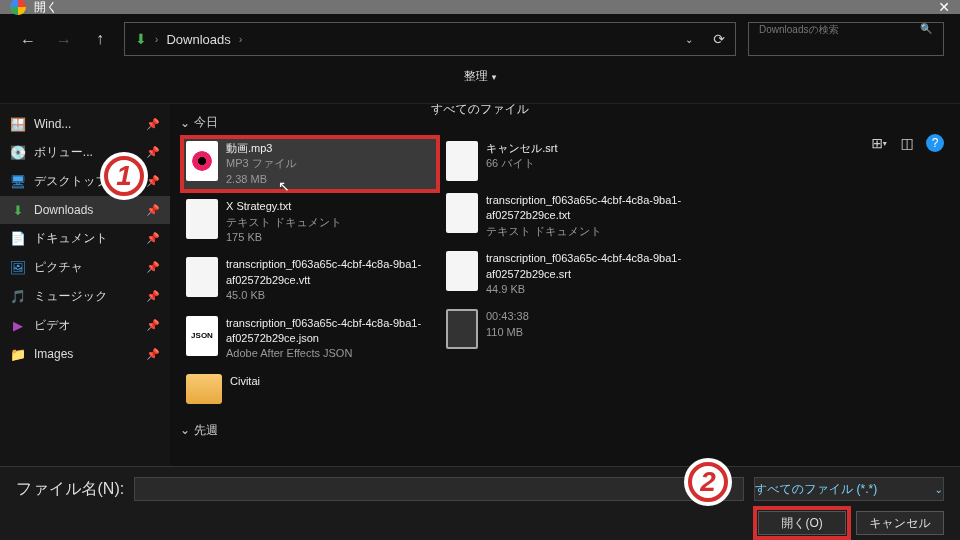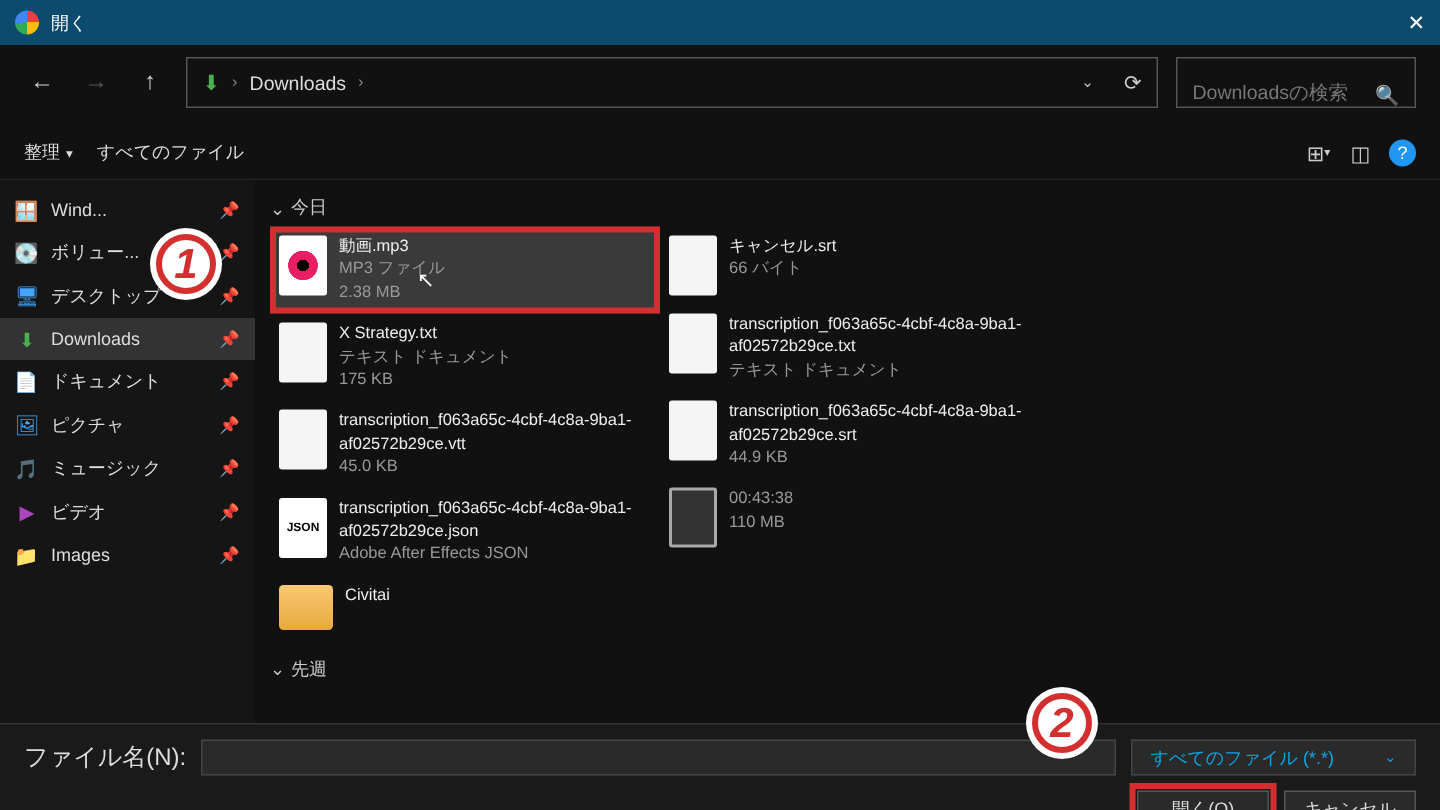--- a/index.html
+++ b/index.html
@@ -1,35 +1,35 @@
 <!DOCTYPE html>
 <html><head>
 <meta charset="utf-8">
 <style>
 * { margin: 0; padding: 0; box-sizing: border-box; font-family: "Yu Gothic UI", "Segoe UI", sans-serif; }
 body { background: #1a1a1a; color: #e0e0e0; width: 960px; height: 540px; overflow: hidden; position: relative; }
 
-.titlebar { height: 30px; background: #0c4a6e; display: flex; align-items: center; padding: 0 10px; }
+.titlebar { height: 14px; background: #737373; display: flex; align-items: center; padding: 0 10px; }
 .titlebar .app-icon { width: 16px; height: 16px; background: conic-gradient(#ea4335 0 90deg,#fbbc05 90deg 180deg,#34a853 180deg 270deg,#4285f4 270deg); border-radius: 50%; margin-right: 8px; }
 .titlebar .title { font-size: 12px; color: #fff; }
 .titlebar .close { margin-left: auto; color: #fff; font-size: 14px; cursor: pointer; }
 
 .navrow { display: flex; align-items: center; gap: 12px; padding: 8px 16px 12px; background: #111; }
 .navbtn { width: 24px; height: 24px; display: flex; align-items: center; justify-content: center; color: #ccc; font-size: 16px; }
 .navbtn.disabled { color: #555; }
 .breadcrumb { flex: 1; height: 34px; border: 1px solid #555; display: flex; align-items: center; padding: 0 10px; gap: 8px; background: #111; }
 .breadcrumb .dl-glyph { color: #4caf50; font-size: 14px; }
 .breadcrumb .crumb { font-size: 13px; color: #ddd; }
 .breadcrumb .sep { color: #888; font-size: 11px; }
 .breadcrumb .reload { margin-left: auto; color: #ccc; font-size: 14px; }
 .breadcrumb .dropdown { color: #ccc; font-size: 10px; }
-.searchbox { width: 160px; height: 34px; border: 1px solid #555; display: flex; align-items: flex-end; padding: 0 10px; color: #777; font-size: 13px; background: #111; }
+.searchbox { width: 196px; height: 34px; border: 1px solid #555; display: flex; align-items: flex-start; padding: 0 10px; color: #777; font-size: 10px; background: #111; }
 .searchbox .mag { margin-left: auto; color: #999; }
 
-.toolbar { height: 36px; background: #111; display: flex; align-items: center; gap: 16px; padding: 0 16px; border-bottom: 1px solid #222; }
+.toolbar { height: 36px; background: #111; display: flex; align-items: center; gap: 16px; padding: 0 16px; border-bottom: 1px solid #222; flex-direction: column; }
 .toolbar .btn { font-size: 12px; color: #ddd; display: flex; align-items: center; gap: 4px; }
 .toolbar .right { margin-left: auto; display: flex; align-items: center; gap: 10px; }
 .toolbar .icn { width: 18px; height: 18px; display: flex; align-items: center; justify-content: center; color: #ccc; font-size: 14px; }
 .toolbar .help { width: 18px; height: 18px; border-radius: 50%; background: #2196f3; color: #fff; font-size: 12px; display: flex; align-items: center; justify-content: center; }
 
 .main { display: flex; height: 362px; background: #111; }
 .sidebar { width: 170px; background: #151515; padding: 6px 0; overflow: hidden; }
 .side-item { display: flex; align-items: center; gap: 8px; padding: 6px 10px; font-size: 12px; color: #ddd; }
 .side-item.active { background: #333; }
 .side-item .pin { margin-left: auto; color: #666; font-size: 11px; }
@@ -49,21 +49,21 @@
 .file-thumb.folder { width: 36px; height: 30px; background: linear-gradient(#f9c974,#e8a93e); border-radius: 3px; }
 .file-thumb.video { background: #333; border: 2px solid #aaa; }
 .file-meta { font-size: 11px; line-height: 1.4; }
 .file-name { color: #eee; }
 .file-sub { color: #999; }
 
 .footer { background: #1a1a1a; padding: 10px 16px; border-top: 1px solid #333; }
 .fn-row { display: flex; align-items: center; gap: 10px; margin-bottom: 10px; }
 .fn-label { font-size: 16px; color: #ddd; }
 .fn-input { flex: 1; height: 24px; background: #2a2a2a; border: 1px solid #444; }
-.fn-filter { width: 190px; height: 24px; background: #2a2a2a; border: 1px solid #444; font-size: 12px; color: #0ea5e9; display: flex; align-items: center; padding: 0 12px; }
+.fn-filter { width: 190px; height: 24px; background: #2a2a2a; border: 1px solid #444; font-size: 12px; color: #7dd3fc; display: flex; align-items: center; padding: 0 0; }
 .fn-filter .car { margin-left: auto; font-size: 10px; }
 .btn-row { display: flex; justify-content: flex-end; gap: 10px; }
 .action-btn { width: 88px; height: 24px; background: #2a2a2a; border: 1px solid #555; font-size: 12px; color: #ddd; display: flex; align-items: center; justify-content: center; }
 .action-btn.primary { outline: 4px solid #d32f2f; outline-offset: 1px; }
 
 .badge { position: absolute; width: 48px; height: 48px; border-radius: 50%; background: #fff; display: flex; align-items: center; justify-content: center; font-size: 28px; font-weight: 900; color: #d32f2f; font-style: italic; z-index: 50; }
 .badge::before { content: ""; position: absolute; inset: 4px; border: 4px solid #d32f2f; border-radius: 50%; }
 .b1 { top: 152px; left: 100px; }
 .b2 { top: 458px; left: 684px; }
 

